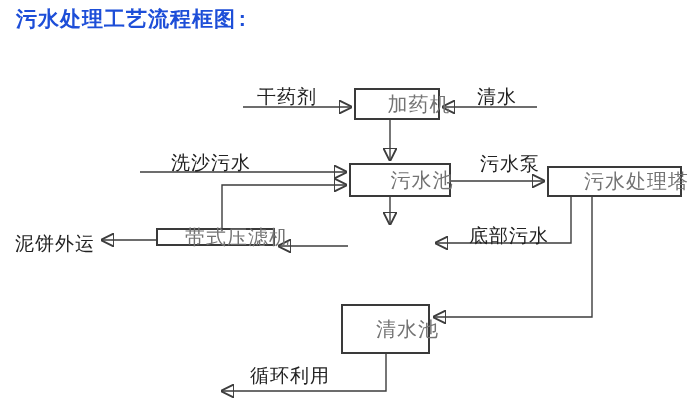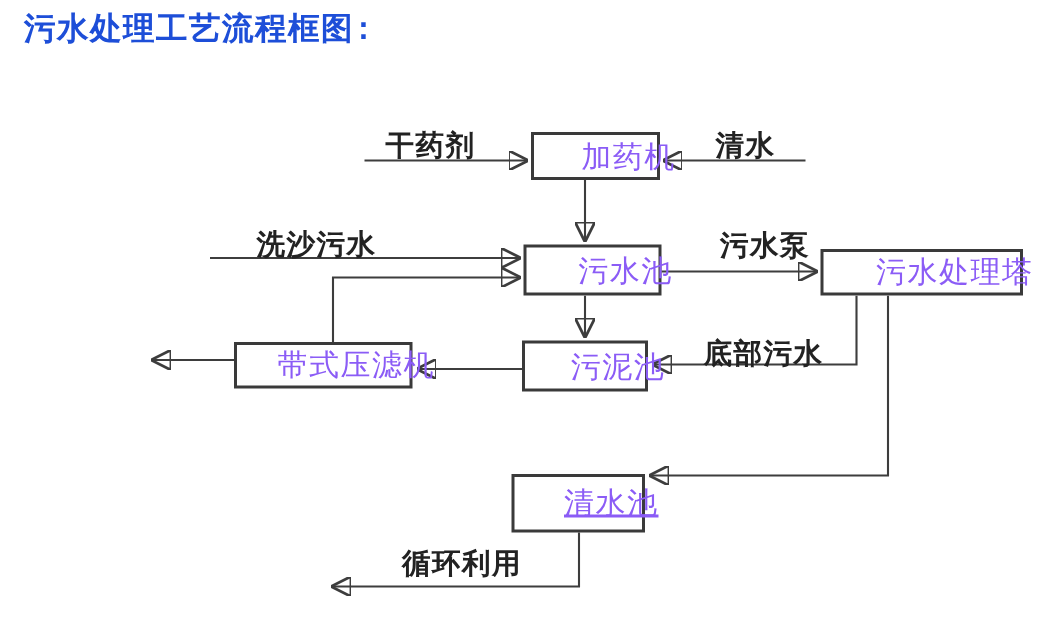--- a/index.html
+++ b/index.html
@@ -43,48 +43,47 @@
     position: absolute;
     box-sizing: border-box;
     border: 2px solid #3a3a3a;
     background: #ffffff;
     display: flex;
     align-items: center;
     justify-content: center;
     font-size: 20px;
     letter-spacing: 1px;
     white-space: nowrap;
-    color: #8b5cf6;
+    color: #737373;
     padding-left: 44px;
   }
   .lbl {
     position: absolute;
     font-size: 19px;
     letter-spacing: 1px;
     white-space: nowrap;
     color: #222;
-    font-weight: bold;
   }
   
   #n-dosing  { left: 354px; top:  88px; width:  86px; height: 32px; }
-  #n-sewage  { left: 349px; top: 163px; width:  92px; height: 34px; }
+  #n-sewage  { left: 349px; top: 163px; width:  102px; height: 34px; }
   #n-tower   { left: 547px; top: 166px; width: 135px; height: 31px; }
-  #n-belt    { left: 156px; top: 228px; width: 119px; height: 31px; }
+  #n-belt    { left: 156px; top: 228px; width: 119px; height: 18px; }
   #n-sludge  { left: 348px; top: 227px; width:  84px; height: 34px; }
-  #n-clean   { left: 341px; top: 316px; width:  89px; height: 39px; text-decoration: underline; }
+  #n-clean   { left: 341px; top: 304px; width:  89px; height: 50px; }
   
   #l-dry     { left: 257px; top:  84px; }
   #l-water   { left: 477px; top:  84px; }
   #l-sand    { left: 171px; top: 150px; }
   #l-filter  { left: 256px; top: 188px; }
   #l-spump   { left: 452px; top: 151px; margin-left: 28px; }
   #l-bottom  { left: 469px; top: 223px; text-align: right; }
   #l-mpump   { left: 282px; top: 225px; }
   #l-cake    { left: 15px;  top: 231px; }
-  #l-recycle { left: 268px; top: 363px; }
+  #l-recycle { left: 250px; top: 363px; }
 </style>
 </head>
 <body>
 
 <div id="stage">
 
   <div class="title">污水处理工艺流程框图:</div>
 
   <svg class="wires" viewBox="0 0 700 420">
     <defs>
@@ -103,23 +102,23 @@
     <path d="M348,246 H279" marker-end="url(#arr)"></path>
     <path d="M156,240 H102" marker-end="url(#arr)"></path>
     <path d="M592,197 V317 H434" marker-end="url(#arr)"></path>
     <path d="M386,333 V391 H222" marker-end="url(#arr)"></path>
   </svg>
 
   <div class="node" id="n-dosing">加药机</div>
   <div class="node" id="n-sewage">污水池</div>
   <div class="node" id="n-tower">污水处理塔</div>
   <div class="node" id="n-belt">带式压滤机</div>
-  <div class="node" id="n-sludge">污泥池</div>
   <div class="node" id="n-clean">清水池</div>
 
   <span class="lbl" id="l-dry">干药剂</span>
   <span class="lbl" id="l-water">清水</span>
   <span class="lbl" id="l-sand">洗沙污水</span>
   <span class="lbl" id="l-spump">污水泵</span>
   <span class="lbl" id="l-bottom">底部污水</span>
+  <span class="lbl" id="l-cake">泥饼外运</span>
   <span class="lbl" id="l-recycle">循环利用</span>
 
 </div>
 
 </body></html>

